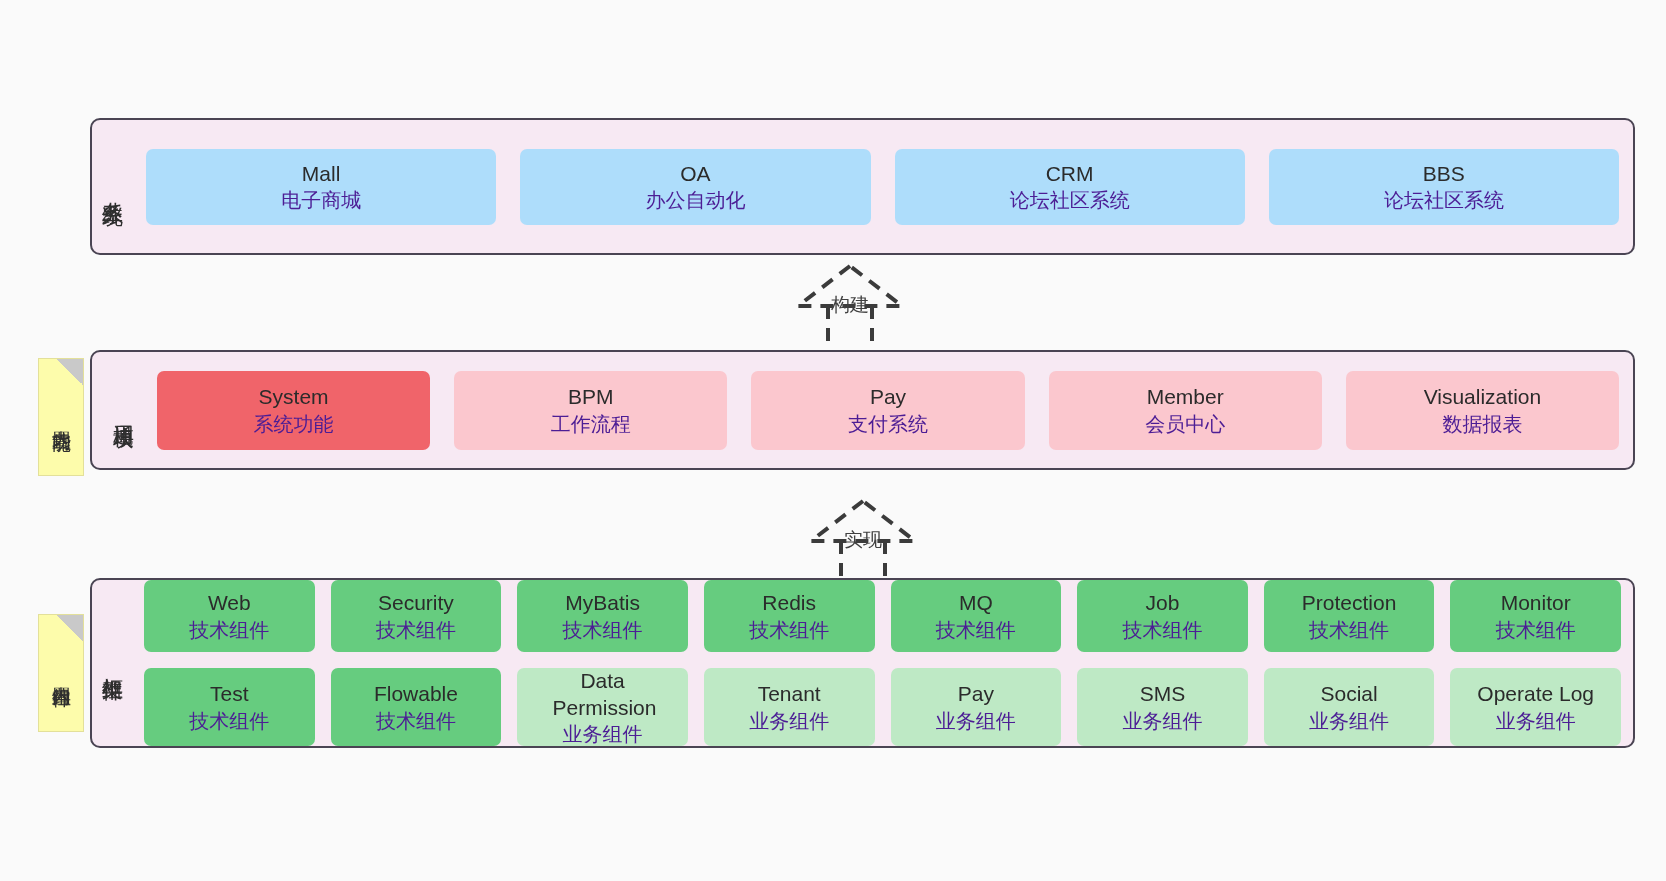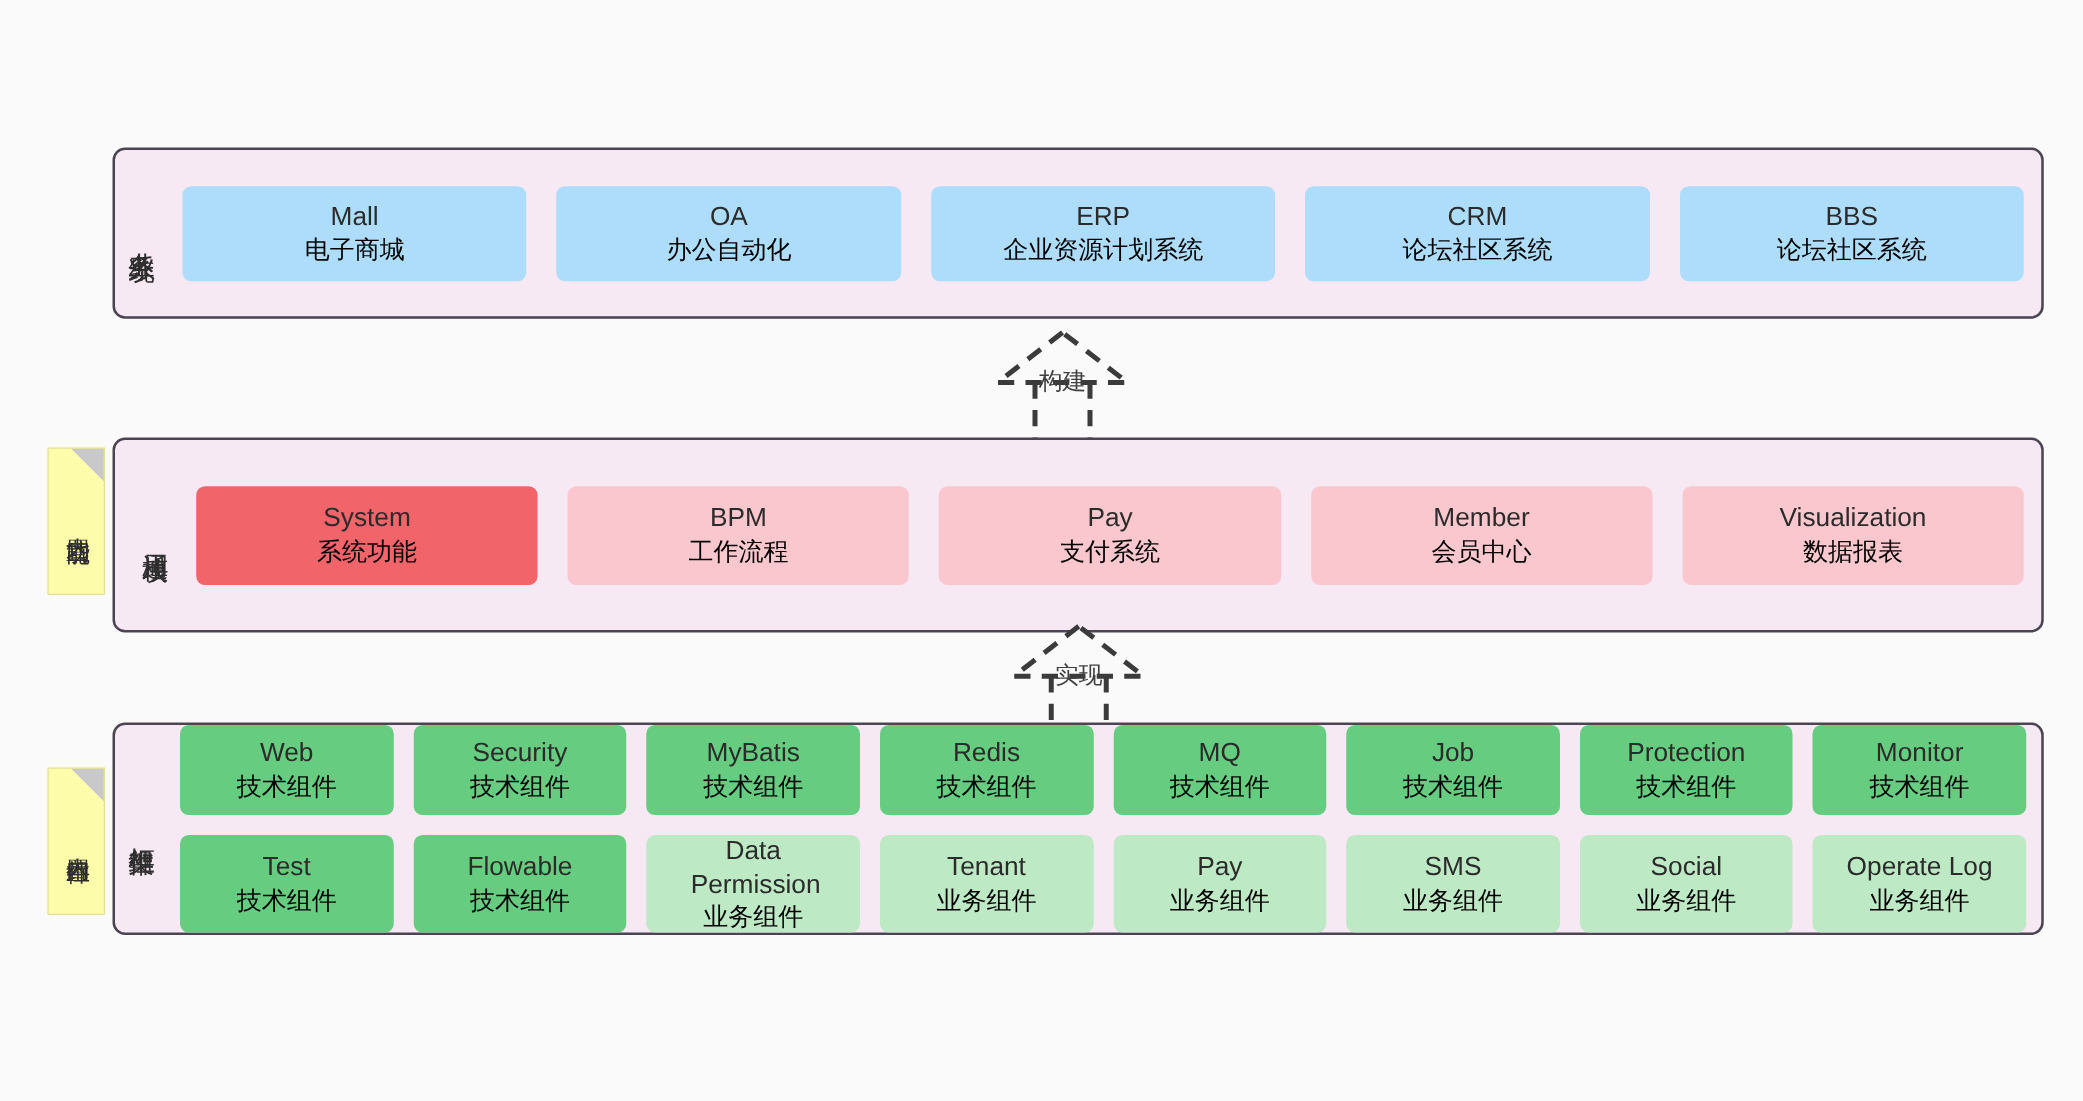--- a/index.html
+++ b/index.html
@@ -74,21 +74,21 @@
     padding: 6px 4px;
     user-select: none;
   }
 
   .cell .en {
     font-size: 21px;
     color: #2b2b2b;
   }
   .cell .cn {
     font-size: 20px;
-    color: #000000;
+    color: #4c1d95;
   }
 
   
   .c-blue        { background: #aeddfb; }
   .c-red         { background: #f0646a; }
   .c-pink        { background: #fbc7ce; }
   .c-green       { background: #66cc7f; }
   .c-lightgreen  { background: #bee9c5; }
 
   
@@ -148,24 +148,20 @@
       <div class="row" style="height:76px;">
         <div class="cell c-blue">
           <span class="en">Mall</span>
           <span class="cn">电子商城</span>
         </div>
         <div class="cell c-blue">
           <span class="en">OA</span>
           <span class="cn">办公自动化</span>
         </div>
         <div class="cell c-blue">
-          <span class="en">ERP</span>
-          <span class="cn">企业资源计划系统</span>
-        </div>
-        <div class="cell c-blue">
           <span class="en">CRM</span>
           <span class="cn">论坛社区系统</span>
         </div>
         <div class="cell c-blue">
           <span class="en">BBS</span>
           <span class="cn">论坛社区系统</span>
         </div>
       </div>
     </div>
   </div>
@@ -177,21 +173,21 @@
 
       <line x1="68" y1="48" x2="68" y2="97" stroke="#3b3b3b" stroke-width="4" stroke-dasharray="13 9"></line>
       <line x1="112" y1="48" x2="112" y2="97" stroke="#3b3b3b" stroke-width="4" stroke-dasharray="13 9"></line>
       <line x1="68" y1="97" x2="112" y2="97" stroke="#3b3b3b" stroke-width="4" stroke-dasharray="13 9"></line>
     </svg>
     <span class="arrow-label">构建</span>
   </div>
 
   <div class="note" style="left:38px; top:358px; width:46px; height:118px;">内置功能</div>
 
-  <div class="layer" style="left:90px; top:350px; width:1545px; height:156px;padding-left:11px;">
+  <div class="layer" style="left:90px; top:350px; width:1545px; height:120px;padding-left:11px;">
     <div class="layer-label">通用模块</div>
     <div class="layer-body">
       <div class="row" style="height:79px;">
         <div class="cell c-red">
           <span class="en">System</span>
           <span class="cn">系统功能</span>
         </div>
         <div class="cell c-pink">
           <span class="en">BPM</span>
           <span class="cn">工作流程</span>

